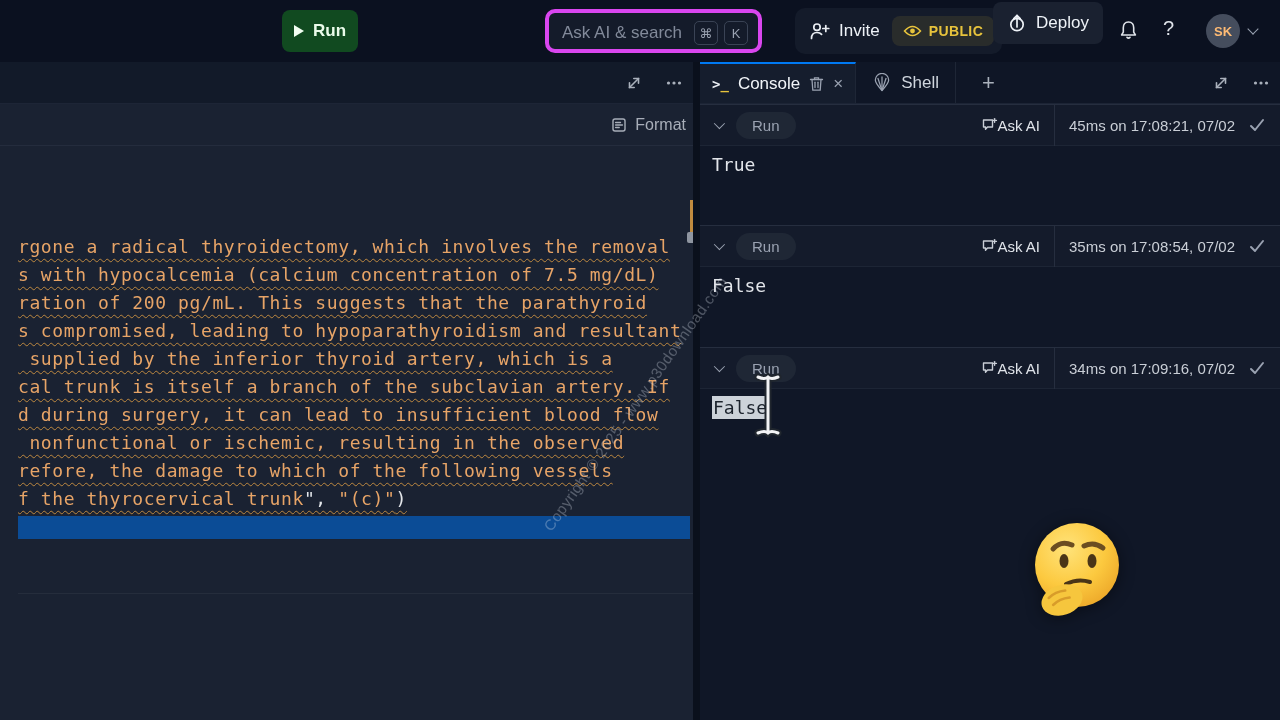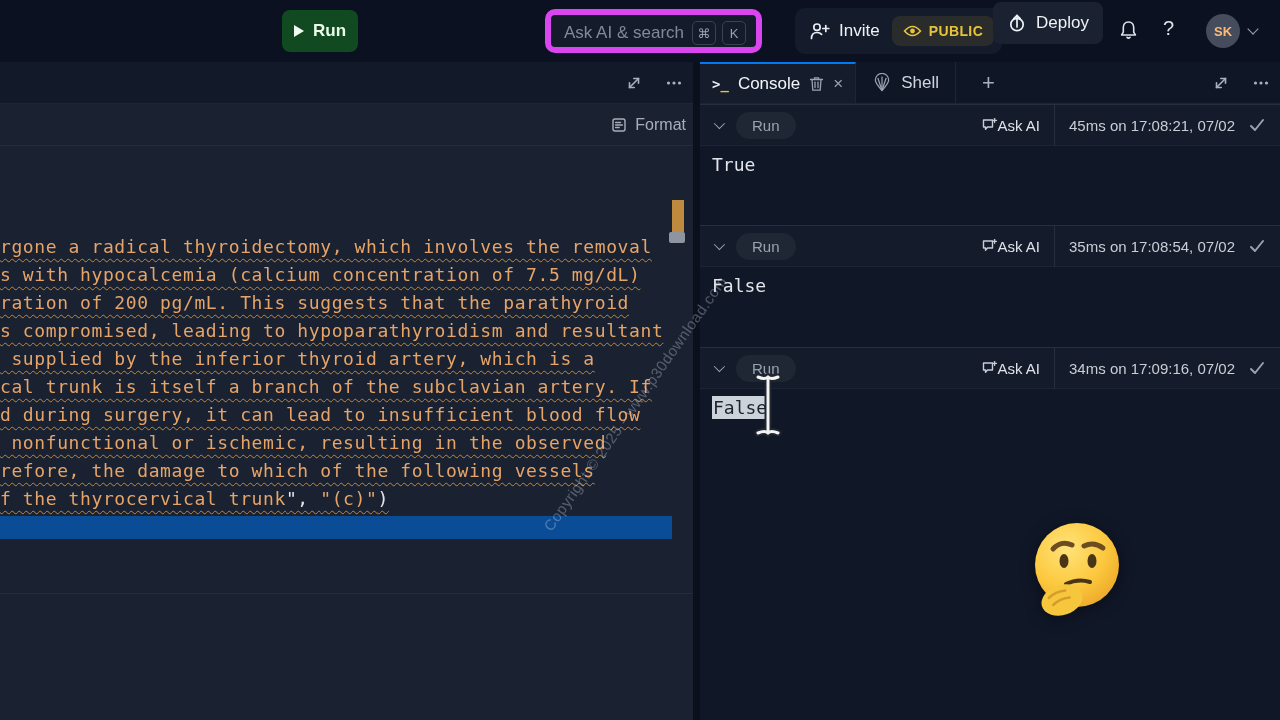--- a/index.html
+++ b/index.html
@@ -7,21 +7,21 @@
               font-family:"Liberation Sans", sans-serif; }
 
   
   #topbar { position:absolute; left:0; top:0; width:1280px; height:62px; background:#0b1120; }
   .run-btn { position:absolute; left:282px; top:10px; width:76px; height:42px; background:#114a20;
              border-radius:8px; display:flex; align-items:center; justify-content:center; gap:9px;
              color:#eafbea; font-size:17px; font-weight:bold; cursor:pointer; }
   .play-tri { width:0; height:0; border-left:10px solid #f2fff2; border-top:6px solid transparent;
               border-bottom:6px solid transparent; }
   .searchbox { position:absolute; left:545px; top:9px; width:217px; height:44px; background:#141b2a;
-               border:6px solid #d946ef; border-radius:10px; display:flex; align-items:center;
+               border:4px solid #d946ef; border-radius:10px; display:flex; align-items:center;
                padding:4px 10px 0 13px; color:#828a9a; font-size:17px; }
   .searchbox .grow { flex:1; }
   .keycap { min-width:24px; height:24px; border:1px solid #3a4355; border-radius:5px; color:#9aa2b1;
             font-size:13px; display:flex; align-items:center; justify-content:center; margin-left:6px; padding:0 4px; }
   .invite-group { position:absolute; left:795px; top:8px; height:46px; background:#141b2a; border-radius:10px;
                   display:flex; align-items:center; padding:0 8px 0 14px; gap:12px; }
   .invite-btn { display:flex; align-items:center; gap:9px; color:#eef2f7; font-size:17px; cursor:pointer; }
   .public-pill { display:flex; align-items:center; gap:7px; background:rgba(231,195,60,0.10);
                  border-radius:8px; padding:7px 11px; color:#e7c33c; font-size:14px; font-weight:bold;
                  letter-spacing:0.4px; cursor:pointer; }
@@ -36,21 +36,21 @@
           transform:rotate(45deg); display:inline-block; }
   .avatar-chev { position:absolute; left:1249px; top:25px; }
 
   
   #editor-pane { position:absolute; left:0; top:62px; width:693px; height:658px; background:#1a2232; }
   .ed-tabstrip { height:42px; background:#121a29; border-bottom:1px solid #1d2536; position:relative; }
   .strip-icons { position:absolute; right:10px; top:0; height:42px; display:flex; align-items:center; gap:22px; }
   .ed-toolbar { height:42px; background:#1a2232; border-bottom:1px solid #242c3d; display:flex;
                 align-items:center; justify-content:flex-end; padding-right:7px; }
   .format-btn { display:flex; align-items:center; gap:8px; color:#a8aeb9; font-size:16px; cursor:pointer; }
-  #editor-body { position:relative; height:574px; overflow:hidden; }
+  #editor-body { position:relative; height:574px; overflow:hidden;margin-left:18px; }
   .code-lines { position:absolute; left:0; top:90px; }
   .code-line { height:28px; font-family:"DejaVu Sans Mono", monospace; font-size:18px; letter-spacing:0.6px;
                color:#e7a467; white-space:pre; text-decoration:underline; text-decoration-style:wavy;
                text-decoration-color:#bd8840; text-decoration-thickness:1px; text-underline-offset:5px; }
   .code-white { color:#e3e6ea; }
   .sel-line { position:absolute; left:0; top:370px; width:672px; height:23px; background:#0b4c96; }
   .scroll-mark { position:absolute; left:672px; top:54px; width:12px; height:32px; background:#bf8a3e; }
   .scroll-thumb { position:absolute; left:669px; top:86px; width:16px; height:11px; background:#8e95a0; border-radius:2px; }
   .ed-seam { position:absolute; left:0; top:447px; width:100%; border-top:1px solid rgba(255,255,255,0.05); }
   #pane-divider { position:absolute; left:693px; top:62px; width:7px; height:658px; background:#0a101c; }

